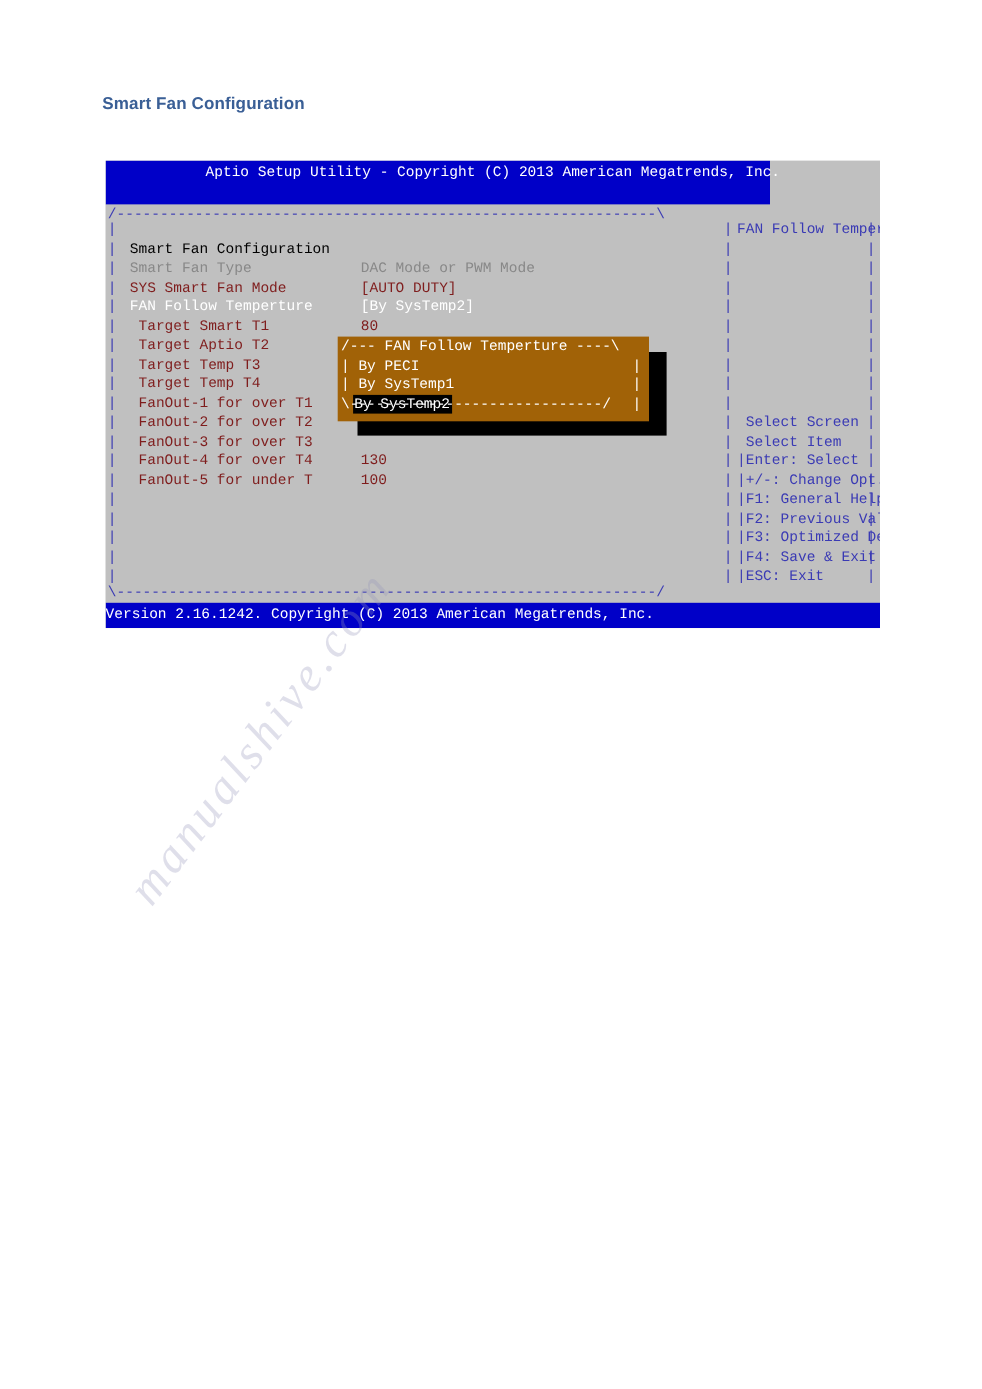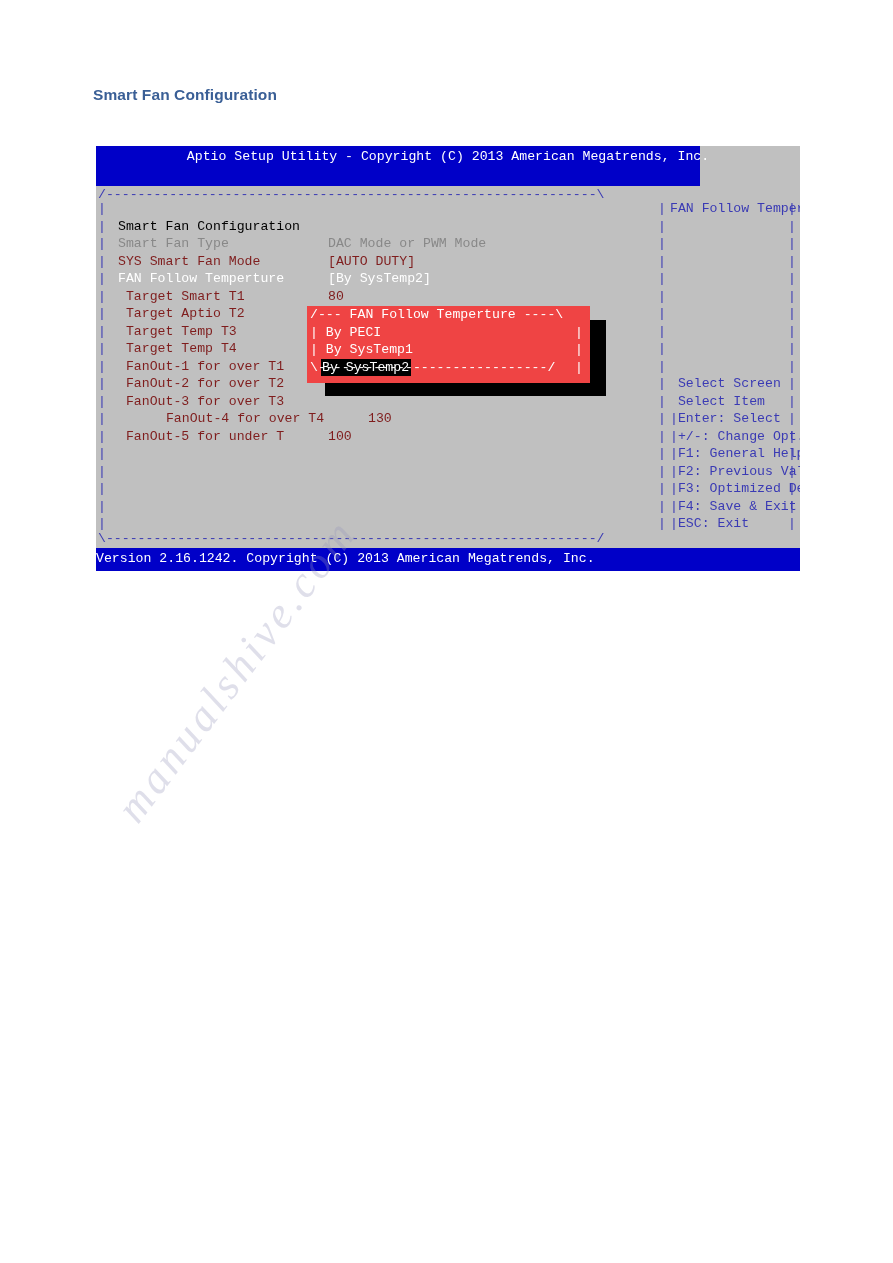--- a/index.html
+++ b/index.html
@@ -159,21 +159,21 @@
     height: 76px;
     background: #000000;
     z-index: 5;
   }
   #popup {
     position: absolute;
     left: 307px;
     top: 306px;
     width: 283px;
     height: 77px;
-    background: #ef4444;
+    background: #a16207;
     z-index: 6;
     font-family: "Liberation Mono", "DejaVu Sans Mono", monospace;
     font-size: 13.2px;
     line-height: 17.5px;
     overflow: hidden;
   }
   .popup-line {
     position: absolute;
     left: 3px;
     color: #ffffff;
@@ -257,21 +257,21 @@
         <div class="opt-row" style="top: 49px;"><span class="opt-label c-gray">Smart Fan Type</span><span class="opt-value c-gray">DAC Mode or PWM Mode</span></div>
         <div class="opt-row" style="top: 66.5px;"><span class="opt-label c-blue">SYS Smart Fan Mode</span><span class="opt-value c-blue">[AUTO DUTY]</span></div>
         <div class="opt-row" style="top: 84px;"><span class="opt-label c-white">FAN Follow Temperture</span><span class="opt-value c-white">[By SysTemp2]</span></div>
         <div class="opt-row" style="top: 101.5px;"><span class="opt-label c-blue"> Target Smart T1</span><span class="opt-value c-blue">80</span></div>
         <div class="opt-row" style="top: 119px;"><span class="opt-label c-blue"> Target Aptio T2</span></div>
         <div class="opt-row" style="top: 136.5px;"><span class="opt-label c-blue"> Target Temp T3</span></div>
         <div class="opt-row" style="top: 154px;"><span class="opt-label c-blue"> Target Temp T4</span></div>
         <div class="opt-row" style="top: 171.5px;"><span class="opt-label c-blue"> FanOut-1 for over T1</span></div>
         <div class="opt-row" style="top: 189px;"><span class="opt-label c-blue"> FanOut-2 for over T2</span></div>
         <div class="opt-row" style="top: 206.5px;"><span class="opt-label c-blue"> FanOut-3 for over T3</span></div>
-        <div class="opt-row" style="top: 224px; margin-left: 40px;"><span class="opt-label c-blue"> FanOut-4 for over T4</span><span class="opt-value c-blue">130</span></div>
+        <div class="opt-row" style="top: 224px;"><span class="opt-label c-blue"> FanOut-4 for over T4</span><span class="opt-value c-blue">130</span></div>
         <div class="opt-row" style="top: 241.5px;"><span class="opt-label c-blue"> FanOut-5 for under T</span><span class="opt-value c-blue">100</span></div>
       </div>
 
     <div class="help-line" style="top:14px;">FAN Follow Temperture</div>
     <div id="help-container">
         <div class="help-line" style="top: 189px;"> Select Screen</div>
         <div class="help-line" style="top: 206.5px;"> Select Item</div>
         <div class="help-line" style="top: 224px;">|Enter: Select</div>
         <div class="help-line" style="top: 241.5px;">|+/-: Change Opt.</div>
         <div class="help-line" style="top: 259px;">|F1: General Help</div>

